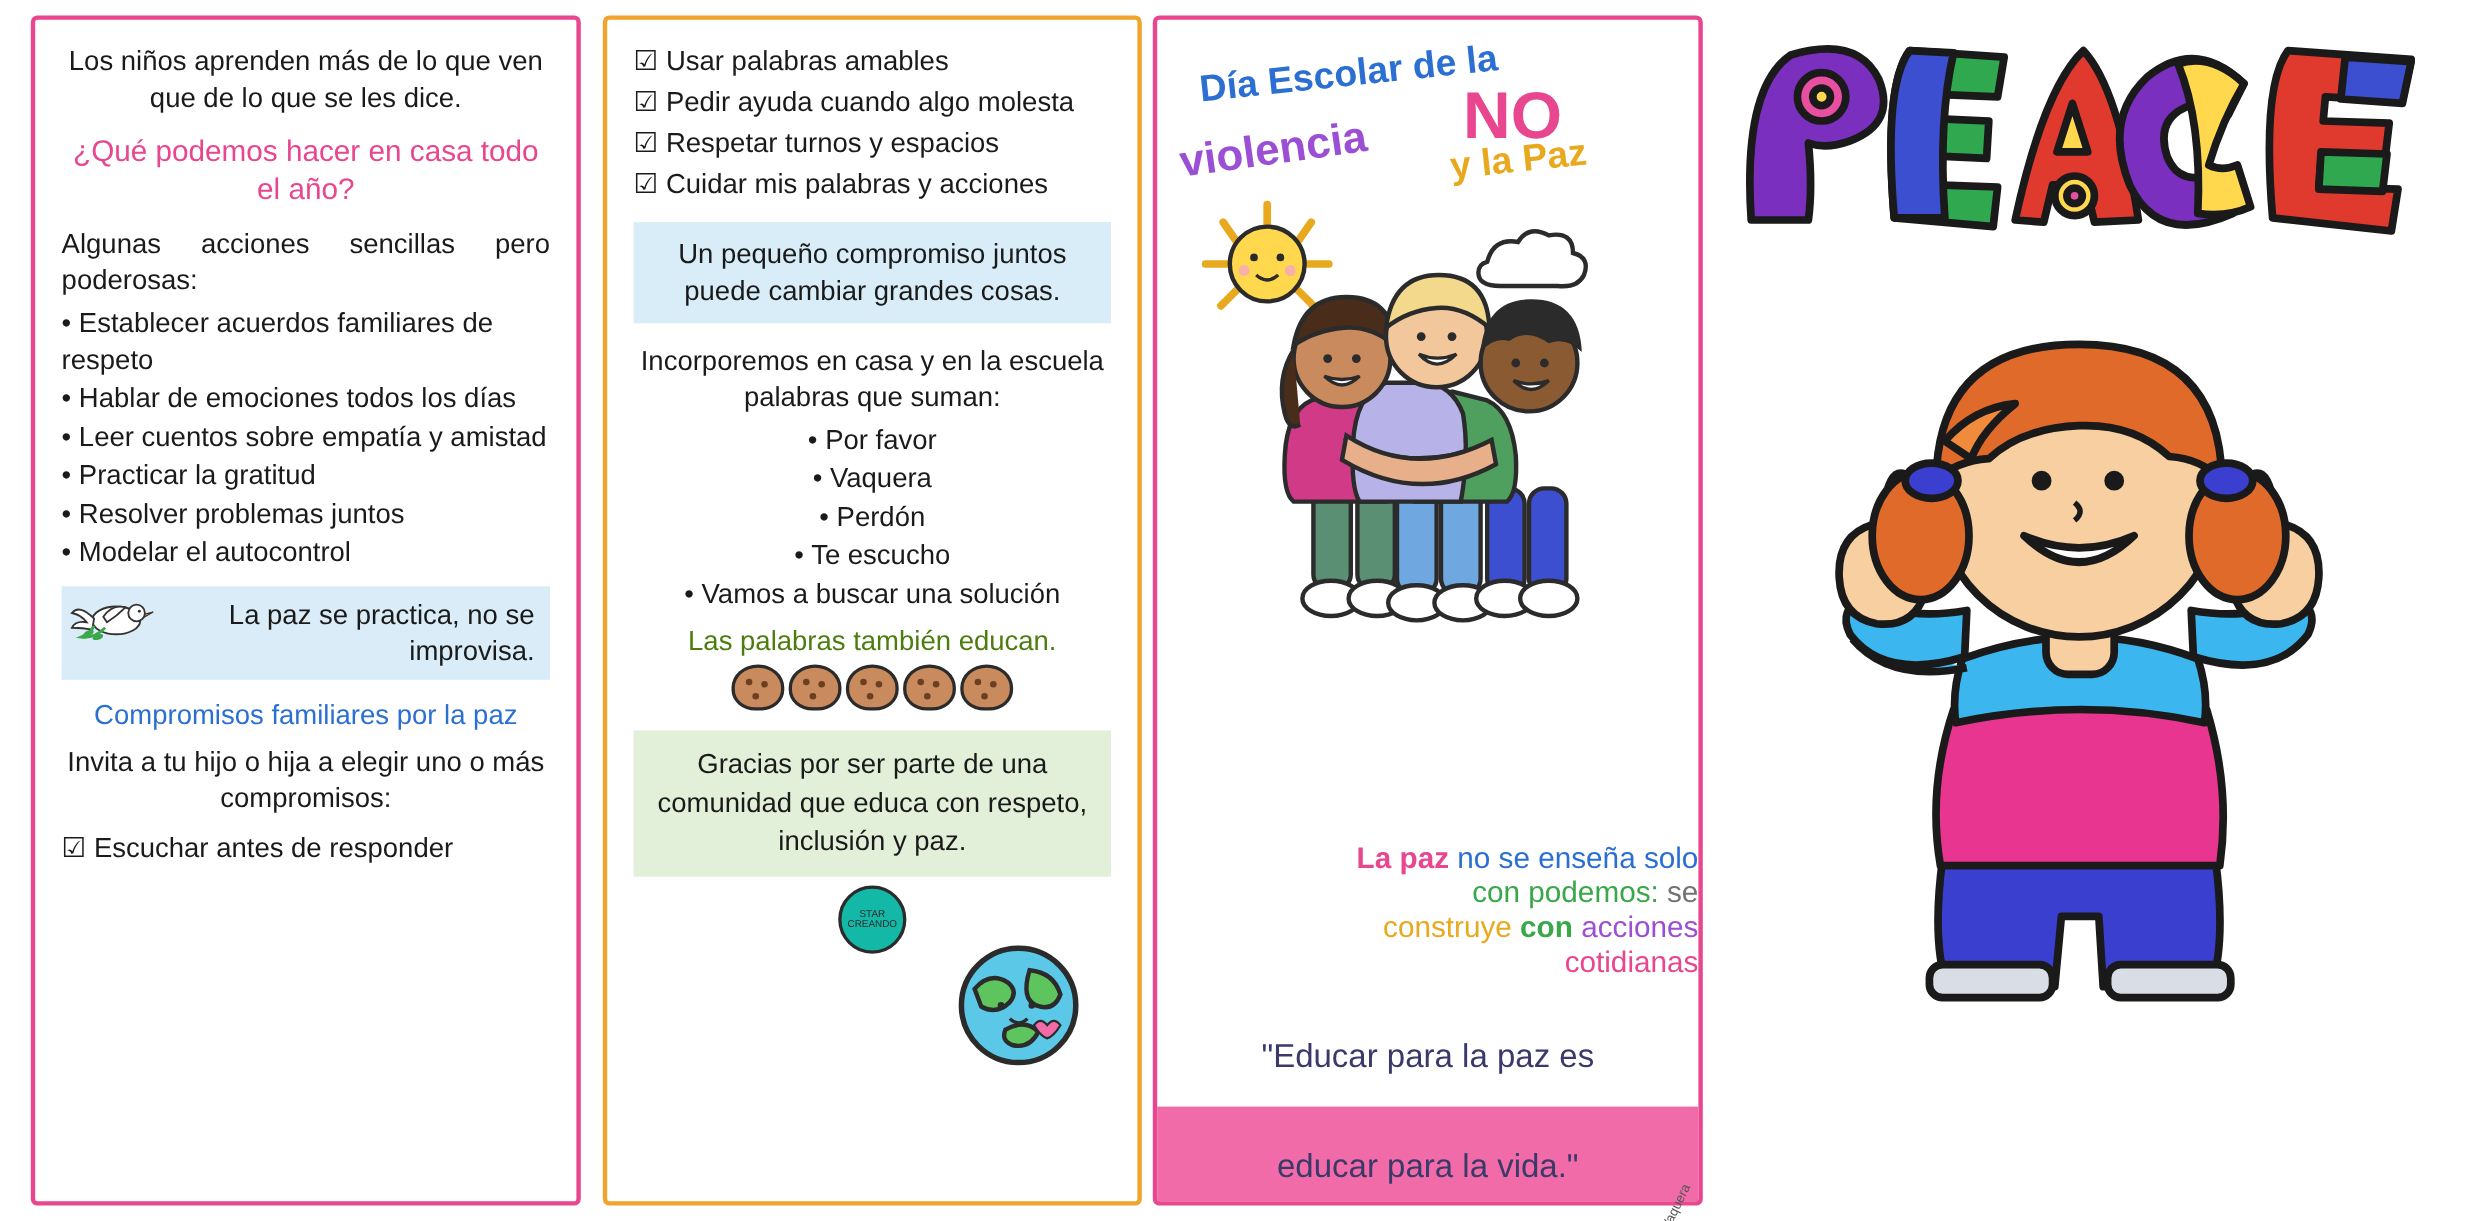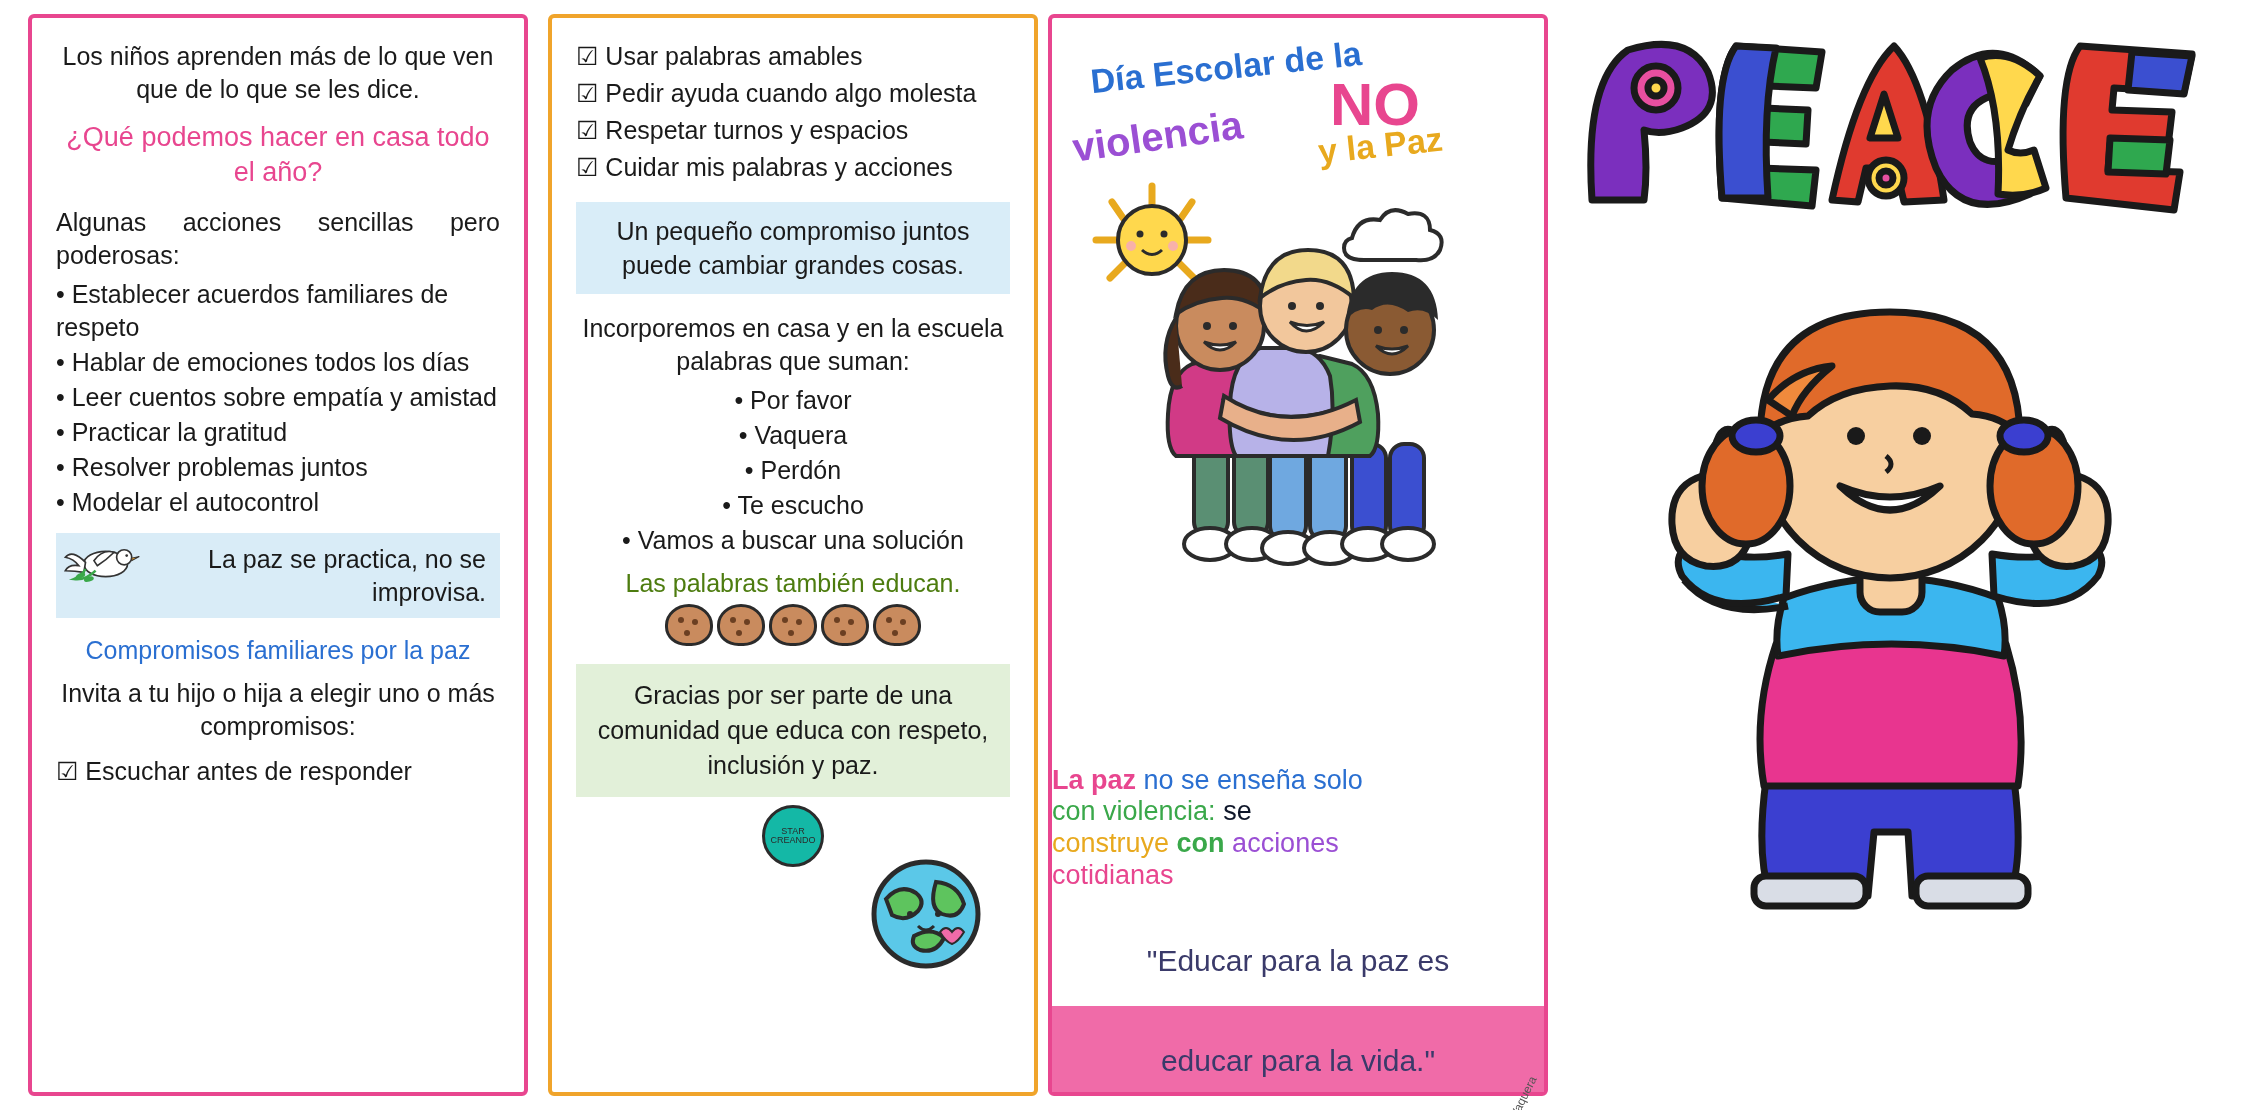--- a/index.html
+++ b/index.html
@@ -33,23 +33,23 @@
   .dove{position:absolute;left:6px;top:4px;width:84px;height:54px;}
 
   
   .p3-title{position:relative;height:150px;margin-top:4px;}
   .p3-bottom-band{position:absolute;left:0;right:0;bottom:0;height:86px;background:#f06ba8;}
   .quote{position:absolute;left:0;right:0;bottom:86px;height:62px;color:#3a3a6a;font-size:30px;text-align:center;}
   .quote2{position:absolute;left:0;right:0;bottom:14px;color:#3a3a6a;font-size:30px;text-align:center;}
   .sideline{position:absolute;right:4px;bottom:12px;transform:rotate(-64deg);transform-origin:100% 100%;
             font-size:12px;color:#555;white-space:nowrap;}
 
-  .msg{position:absolute;left:0;right:0;bottom:200px;text-align:left;line-height:1.18;font-size:27px;}
+  .msg{position:absolute;left:0;right:0;bottom:200px;text-align:right;line-height:1.18;font-size:27px;}
   .msg .l1 b{color:#e8468f;} .msg .l1 i{font-style:normal;color:#2a6fd1;}
-  .msg .l2{color:#3aa84a;} .msg .l2 span{color:#0f172a;}
+  .msg .l2{color:#3aa84a;} .msg .l2 span{color:#737373;}
   .msg .l3 a{color:#e8a91e;text-decoration:none;} .msg .l3 b{color:#3aa84a;} .msg .l3 i{font-style:normal;color:#9b4fd4;}
   .msg .l4{color:#e8468f;}
 
   .cookies{display:flex;justify-content:center;gap:4px;margin-top:6px;}
   .cookie{width:42px;height:36px;background:#c98b5e;border:3px solid #2b2b2b;border-radius:50% 50% 45% 45%;position:relative;}
   .cookie:after{content:"";position:absolute;left:10px;top:10px;width:6px;height:6px;background:#6b3f22;border-radius:50%;
                 box-shadow:14px 2px 0 #6b3f22, 6px 13px 0 #6b3f22;}
 
   
   .art{position:absolute;left:1570px;top:30px;width:650px;height:1050px;}
@@ -220,21 +220,21 @@
       <path d="M324 178 q16 16 32 0 q-16 6 -32 0z" fill="#fff" stroke="#2b2b2b" stroke-width="3"></path>
       <path d="M124 150 q-16 26 -8 58 q4 16 14 10" fill="#4a2c1a" stroke="#2b2b2b" stroke-width="4"></path>
     </svg>
 
     <div class="msg">
       <div class="l1">
         <b>La paz</b>
         <i>no se enseña solo</i>
       </div>
       <div class="l2">
-        <span style="color:#3aa84a;">con violencia:</span>
+        <span style="color:#3aa84a;">con podemos:</span>
         <span>se</span>
       </div>
       <div class="l3">
         <a>construye</a>
         <b>con</b>
         <i>acciones</i>
       </div>
       <div class="l4">cotidianas</div>
     </div>
 

